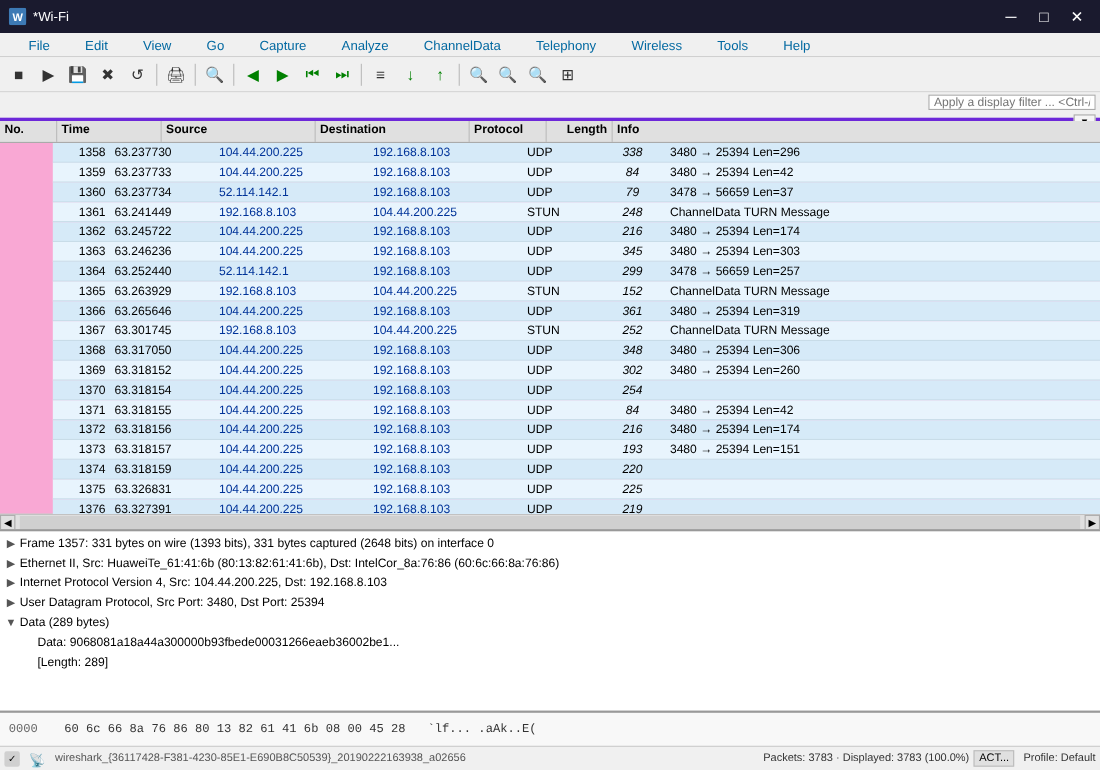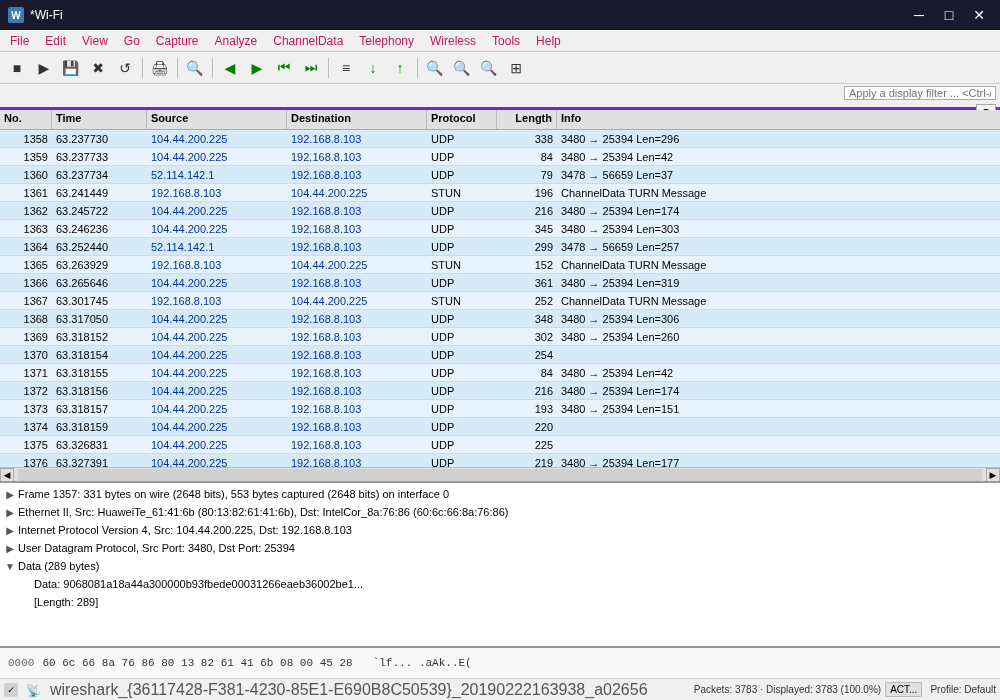--- a/index.html
+++ b/index.html
@@ -58,21 +58,22 @@
       display: flex;
       align-items: center;
       height: 22px;
       padding: 0 2px;
       border-bottom: 1px solid #ccc;
     }
     .menu-item {
       padding: 2px 8px;
       cursor: pointer;
       font-size: 12px;
-      color: #be185d;
+      color: #0369a1;
+      margin-left: 16px;
     }
 
     
     .toolbar {
       background: #f0f0f0;
       display: flex;
       align-items: center;
       height: 32px;
       padding: 2px 4px;
       border-bottom: 1px solid #ccc;
@@ -162,38 +163,39 @@
     .ph-src { width: 140px; padding: 2px 4px; border-right: 1px solid #bbb; flex-shrink: 0; }
     .ph-dst { width: 140px; padding: 2px 4px; border-right: 1px solid #bbb; flex-shrink: 0; }
     .ph-proto { width: 70px; padding: 2px 4px; border-right: 1px solid #bbb; flex-shrink: 0; }
     .ph-len { width: 60px; padding: 2px 4px; border-right: 1px solid #bbb; flex-shrink: 0; text-align: right; }
     .ph-info { flex: 1; padding: 2px 4px; }
 
     .packet-list-body {
       overflow-y: scroll;
       overflow-x: auto;
       flex: 1;
+      padding-left: 48px;
     }
     .packet-row {
       display: flex;
       height: 18px;
       line-height: 18px;
       font-size: 11px;
       border-bottom: 1px solid #c8dce8;
       cursor: pointer;
     }
     .packet-row.light { background: #d6eaf8; }
     .packet-row.lighter { background: #e8f4fd; }
 
     .pr-no { width: 52px; padding: 0 4px; flex-shrink: 0; text-align: right; }
     .pr-time { width: 95px; padding: 0 4px; flex-shrink: 0; }
     .pr-src { width: 140px; padding: 0 4px; flex-shrink: 0; color: #003399; }
     .pr-dst { width: 140px; padding: 0 4px; flex-shrink: 0; color: #003399; }
     .pr-proto { width: 70px; padding: 0 4px; flex-shrink: 0; }
-    .pr-len { width: 60px; padding: 0 4px; flex-shrink: 0; text-align: right; }
+    .pr-len { width: 60px; padding: 0 4px; flex-shrink: 0; text-align: center; font-style: italic; }
     .pr-info { flex: 1; padding: 0 4px; white-space: nowrap; overflow: hidden; }
 
     
     .h-scrollbar {
       height: 14px;
       background: #e0e0e0;
       border-top: 1px solid #bbb;
       display: flex;
       align-items: center;
     }
@@ -243,21 +245,21 @@
       border-top: 2px solid #999;
       display: flex;
       align-items: center;
       padding: 4px 8px;
       font-family: 'Courier New', monospace;
       font-size: 11px;
       color: #333;
       flex-shrink: 0;
       overflow: hidden;
     }
-    .hex-offset { color: #666; margin-right: 8px; }
+    .hex-offset { color: #666; margin-right: 24px; }
 
     
     .status-bar {
       background: #f0f0f0;
       border-top: 1px solid #ccc;
       height: 22px;
       display: flex;
       align-items: center;
       padding: 0 4px;
       font-size: 11px;
@@ -266,21 +268,21 @@
     .status-icon {
       width: 14px;
       height: 14px;
       background: #d0d0d0;
       border-radius: 2px;
       display: flex;
       align-items: center;
       justify-content: center;
       font-size: 9px;
     }
-    .status-file { flex: 1; font-size: 16px; color: #555; overflow: hidden; white-space: nowrap; }
+    .status-file { flex: 1; font-size: 10px; color: #555; overflow: hidden; white-space: nowrap; }
     .status-right { font-size: 10px; color: #333; white-space: nowrap; }
     .status-profile { font-size: 10px; color: #333; margin-left: 4px; }
     .status-wifi-icon {
       width: 16px;
       height: 16px;
       margin: 0 4px;
       display: flex;
       align-items: center;
       justify-content: center;
     }
@@ -394,21 +396,21 @@
     <div class="pr-proto">UDP</div>
     <div class="pr-len">79</div>
     <div class="pr-info">3478 → 56659 Len=37</div>
   </div>
       <div class="packet-row lighter">
     <div class="pr-no">1361</div>
     <div class="pr-time">63.241449</div>
     <div class="pr-src">192.168.8.103</div>
     <div class="pr-dst">104.44.200.225</div>
     <div class="pr-proto">STUN</div>
-    <div class="pr-len">196</div>
+    <div class="pr-len">248</div>
     <div class="pr-info">ChannelData TURN Message</div>
   </div>
       <div class="packet-row light">
     <div class="pr-no">1362</div>
     <div class="pr-time">63.245722</div>
     <div class="pr-src">104.44.200.225</div>
     <div class="pr-dst">192.168.8.103</div>
     <div class="pr-proto">UDP</div>
     <div class="pr-len">216</div>
     <div class="pr-info">3480 → 25394 Len=174</div>
@@ -527,35 +529,34 @@
     <div class="pr-proto">UDP</div>
     <div class="pr-len">225</div>
   </div>
       <div class="packet-row light">
     <div class="pr-no">1376</div>
     <div class="pr-time">63.327391</div>
     <div class="pr-src">104.44.200.225</div>
     <div class="pr-dst">192.168.8.103</div>
     <div class="pr-proto">UDP</div>
     <div class="pr-len">219</div>
-    <div class="pr-info">3480 → 25394 Len=177</div>
   </div>
     </div>
   <div class="h-scrollbar">
     <div class="h-arrow">◀</div>
     <div class="h-scroll-inner"></div>
     <div class="h-arrow">▶</div>
   </div>
 </div>
 
 <div class="packet-detail" id="packet-detail">
 
 <div class="detail-row">
     <span class="detail-toggle">▶</span>
-    <span class="detail-text">Frame 1357: 331 bytes on wire (2648 bits), 553 bytes captured (2648 bits) on interface 0</span>
+    <span class="detail-text">Frame 1357: 331 bytes on wire (1393 bits), 331 bytes captured (2648 bits) on interface 0</span>
   </div>
     <div class="detail-row">
     <span class="detail-toggle">▶</span>
     <span class="detail-text">Ethernet II, Src: HuaweiTe_61:41:6b (80:13:82:61:41:6b), Dst: IntelCor_8a:76:86 (60:6c:66:8a:76:86)</span>
   </div>
     <div class="detail-row">
     <span class="detail-toggle">▶</span>
     <span class="detail-text">Internet Protocol Version 4, Src: 104.44.200.225, Dst: 192.168.8.103</span>
   </div>
     <div class="detail-row">

